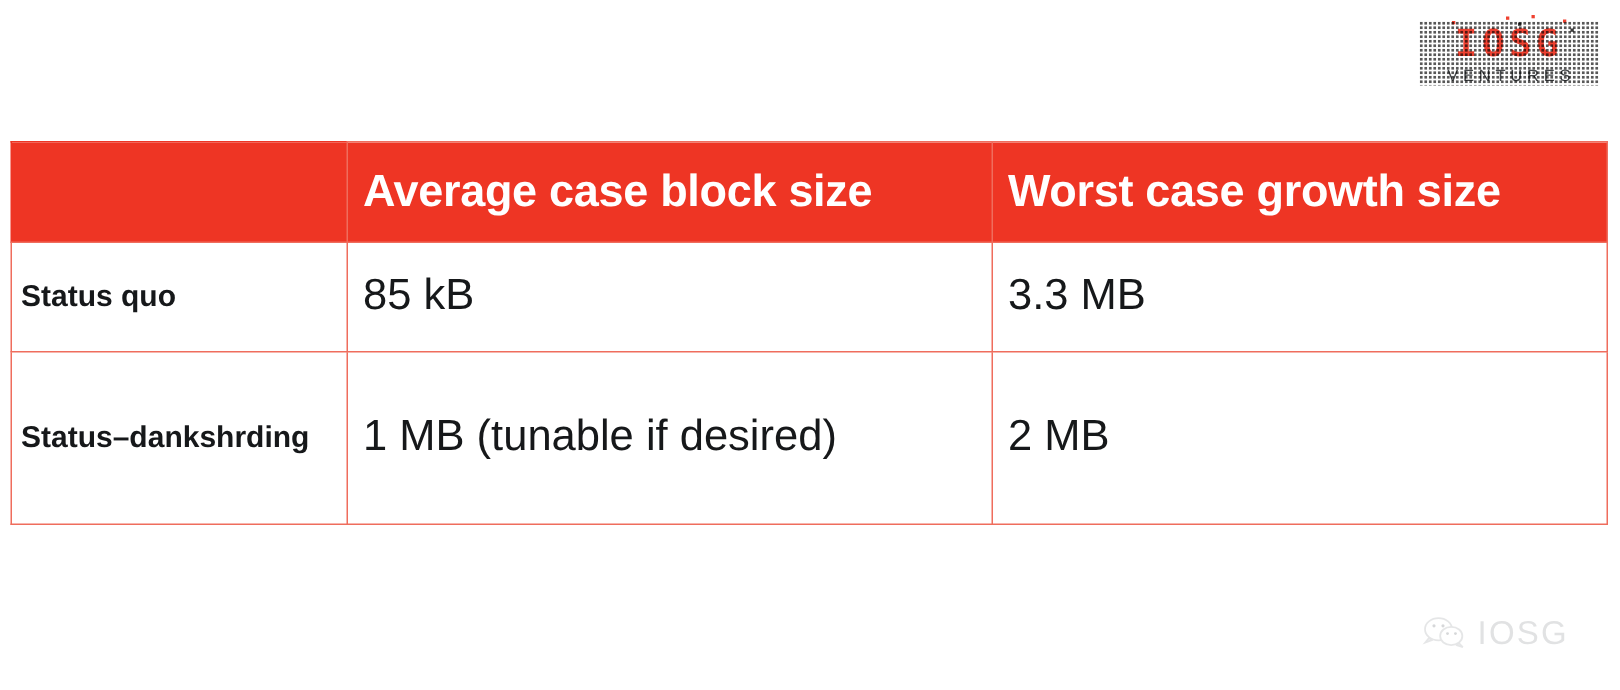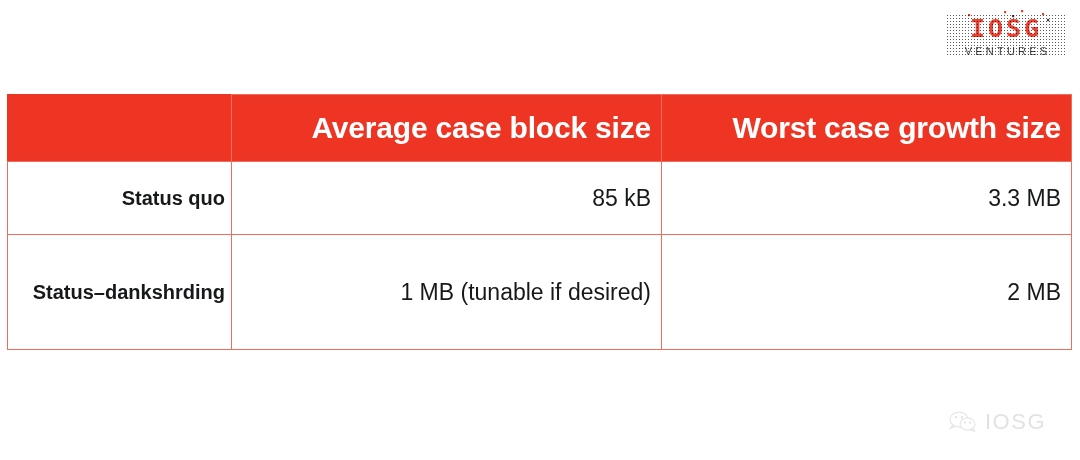--- a/index.html
+++ b/index.html
@@ -73,21 +73,21 @@
   table.size-table {
     width: 100%;
     border-collapse: collapse;
     table-layout: fixed;
   }
   table.size-table td,
   table.size-table th {
     border: 1.5px solid #ef6d5d;
     padding: 0 10px;
     vertical-align: middle;
-    text-align: right;
+    text-align: left;
   }
   
   col.c-label { width: 224px; }
   col.c-avg   { width: 430px; }
   col.c-worst { width: 410px; }
 
   
   thead th {
     background: #ee3524;
     color: #ffffff;
@@ -100,21 +100,21 @@
   thead th.corner {
     background: #ee3524;
     border-left-color: #ee3524;
     border-top-color: #ee3524;
   }
 
   
   tbody td {
     background: #ffffff;
     color: #16181a;
-    font-size: 23px;
+    font-size: 29px;
     font-weight: normal;
     line-height: 1.22;
   }
   tbody td.row-label {
     font-weight: bold;
     font-size: 20px;
     word-break: break-all;
     line-height: 1.24;
     padding: 0 6px;
   }

